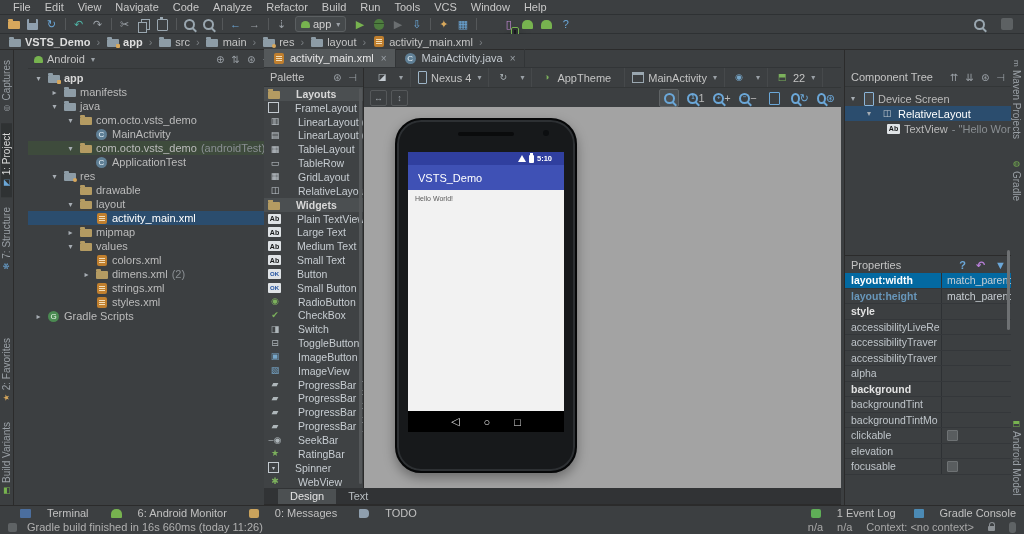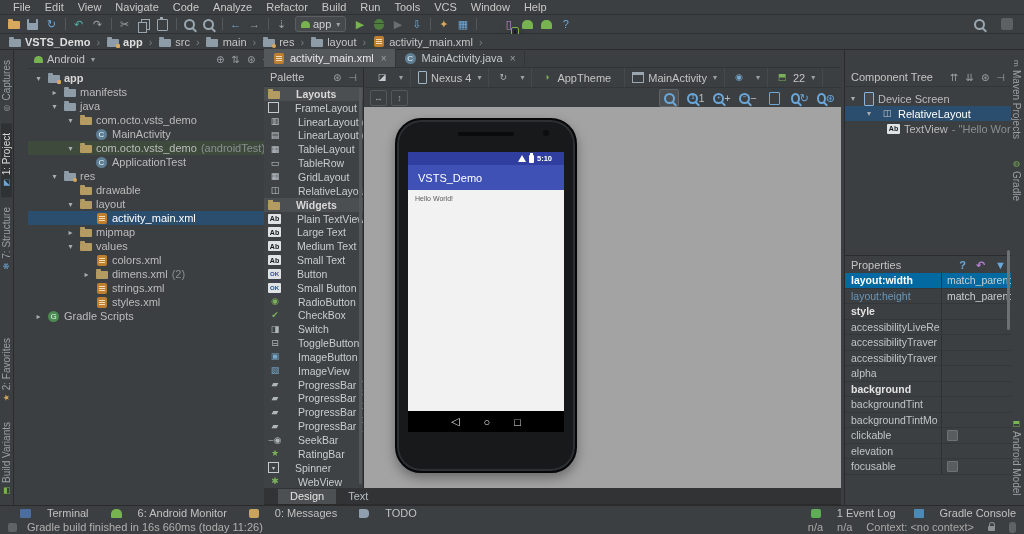--- a/index.html
+++ b/index.html
@@ -146,21 +146,21 @@
   .props{position:absolute;left:0;top:205px;width:167px;height:250px;border-top:1px solid #2b2b2b;}
   .props .panel-head{border-bottom:none;}
   .pr-head-ic{margin-left:10px;font-size:11px;font-weight:bold;}
   .prtable{position:absolute;left:0;top:17px;width:167px;height:233px;overflow:hidden;}
   .prr{height:15.5px;display:flex;align-items:stretch;border-bottom:1px solid #34373a;box-sizing:border-box;font-size:10.5px;}
   .pr-lbl{width:96px;display:flex;align-items:center;padding-left:6px;box-sizing:border-box;color:#bfc5ca;overflow:hidden;white-space:nowrap;}
   .pr-val{flex:1;border-left:1px solid #2e3134;display:flex;align-items:center;padding-left:5px;color:#c9cfd4;overflow:hidden;white-space:nowrap;}
   .prr.sel{background:#0369a1;}
   .prr.sel .pr-lbl{color:#fff;font-weight:bold;}
   .pr-lbl.b{font-weight:bold;color:#e2e2e2;}
-  .pr-lbl.blue{color:#6897bb;font-weight:normal;}
+  .pr-lbl.blue{color:#6897bb;font-weight:bold;}
   .cbx{display:none;width:9px;height:9px;background:#595d5f;border:1px solid #6e7274;border-radius:1px;}
   .prr.has-cb .cbx{display:inline-block;}
   .rp-scroll{position:absolute;right:1px;top:200px;width:3px;height:80px;background:#6e7173;border-radius:2px;}
   
   .bottombar{left:0;top:505px;width:1024px;height:15px;background:#3c3f41;border-top:1px solid #2b2b2b;display:flex;align-items:center;padding:0 8px 0 20px;box-sizing:border-box;}
   .bb-item{display:inline-flex;align-items:center;gap:16px;margin-right:22px;color:#c0c0c0;}
   .bb-right{margin-left:auto;display:flex;gap:18px;}
   .bb-right .bb-item{margin-right:0;}
   .ic-term{width:11px;height:9px;background:#4b6e9e;border-radius:1px;}
   .ic-msg{width:10px;height:9px;background:#caa35c;border-radius:2px;}

